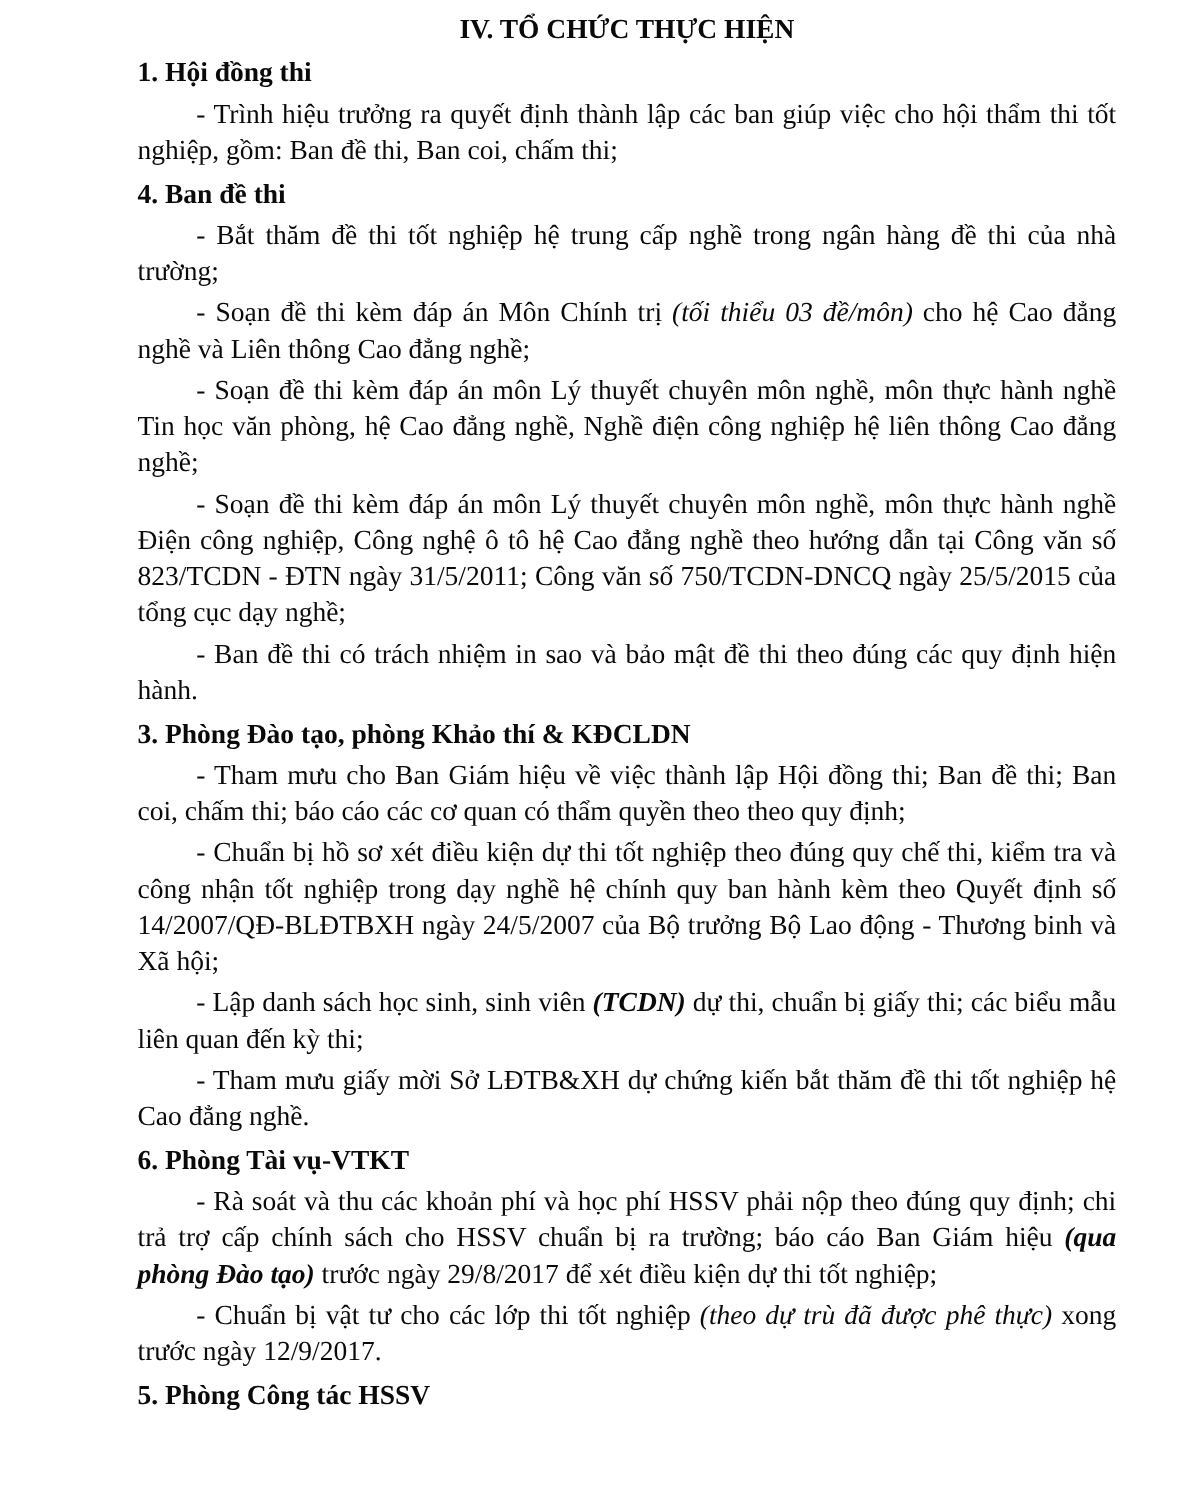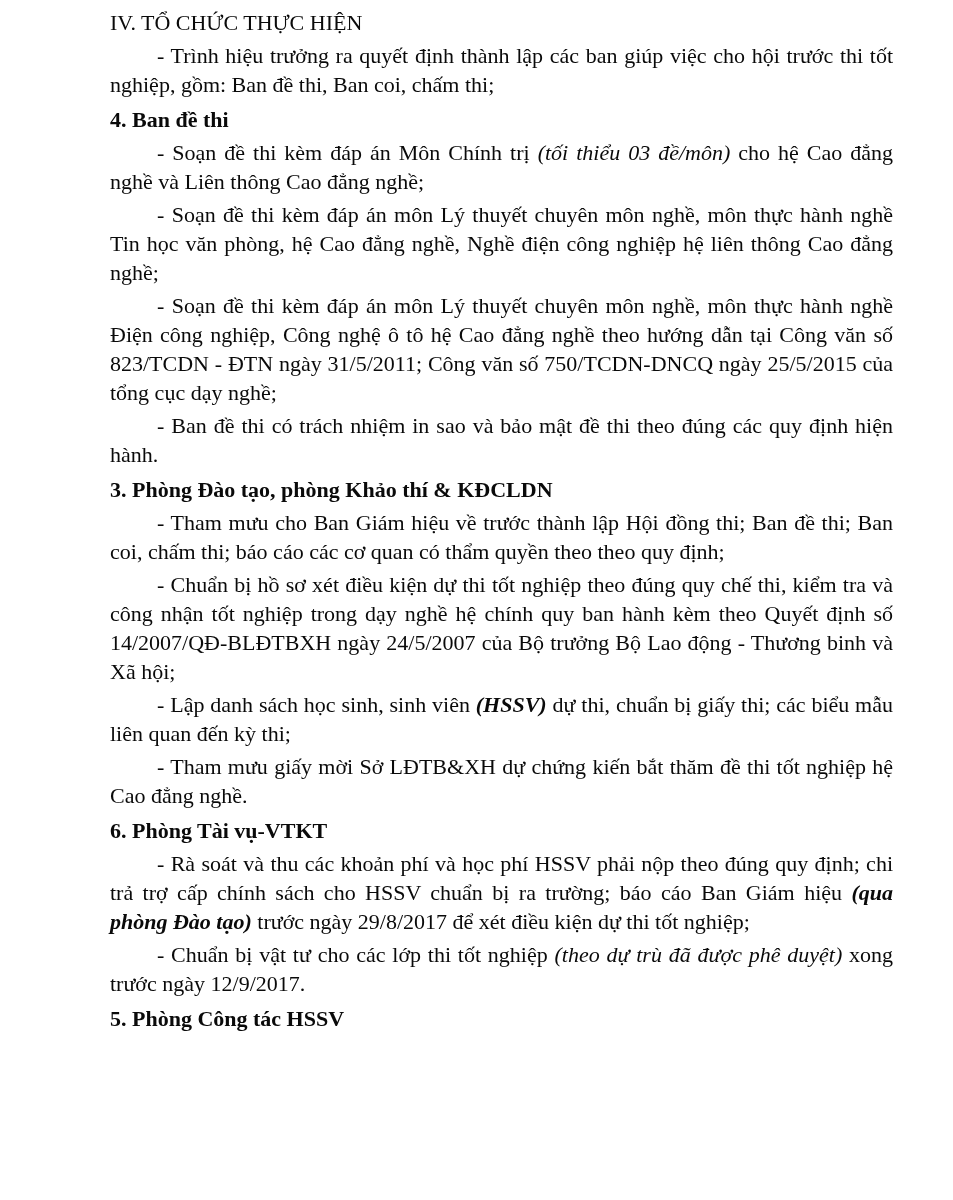--- a/index.html
+++ b/index.html
@@ -9,51 +9,53 @@
     overflow: hidden;
     background: #ffffff;
     box-sizing: border-box;
     padding: 8px 60px 0 110px;
     font-family: "Liberation Serif", "DejaVu Serif", serif;
     font-size: 22px;
     line-height: 29px;
     color: #0a0a0a;
   }
   .doc-title {
-    font-weight: normal;
+    font-weight: bold;
     margin: 0 0 3px 0;
-    text-align: left;
+    text-align: center;
   }
   .heading {
     font-weight: bold;
     margin: 6px 0 2px 0;
     text-align: left;
   }
   .para {
     margin: 4px 0 0 0;
     text-align: justify;
     text-indent: 47px;
   }
   .it { font-style: italic; }
   .bd { font-weight: bold; }
 </style>
 </head>
 <body>
 
 <div class="doc-title">IV. TỔ CHỨC THỰC HIỆN</div>
 
 <div>
-    <p class="para"><span>- Trình hiệu trưởng ra quyết định thành lập các ban giúp việc cho hội trước thi tốt nghiệp, gồm: Ban đề thi, Ban coi, chấm thi;</span></p>
+    <div class="heading">1. Hội đồng thi</div>
+    <p class="para"><span>- Trình hiệu trưởng ra quyết định thành lập các ban giúp việc cho hội thẩm thi tốt nghiệp, gồm: Ban đề thi, Ban coi, chấm thi;</span></p>
     <div class="heading">4. Ban đề thi</div>
+    <p class="para"><span>- Bắt thăm đề thi tốt nghiệp hệ trung cấp nghề trong ngân hàng đề thi của nhà trường;</span></p>
     <p class="para"><span>- Soạn đề thi kèm đáp án Môn Chính trị </span><span class="it">(tối thiểu 03 đề/môn)</span><span> cho hệ Cao đẳng nghề và Liên thông Cao đẳng nghề;</span></p>
     <p class="para"><span>- Soạn đề thi kèm đáp án môn Lý thuyết chuyên môn nghề, môn thực hành nghề Tin học văn phòng, hệ Cao đẳng nghề, Nghề điện công nghiệp hệ liên thông Cao đẳng nghề;</span></p>
     <p class="para"><span>- Soạn đề thi kèm đáp án môn Lý thuyết chuyên môn nghề, môn thực hành nghề Điện công nghiệp, Công nghệ ô tô hệ Cao đẳng nghề theo hướng dẫn tại Công văn số 823/TCDN - ĐTN ngày 31/5/2011; Công văn số 750/TCDN-DNCQ ngày 25/5/2015 của tổng cục dạy nghề;</span></p>
     <p class="para"><span>- Ban đề thi có trách nhiệm in sao và bảo mật đề thi theo đúng các quy định hiện hành.</span></p>
     <div class="heading">3. Phòng Đào tạo, phòng Khảo thí &amp; KĐCLDN</div>
-    <p class="para"><span>- Tham mưu cho Ban Giám hiệu về trước thành lập Hội đồng thi; Ban đề thi; Ban coi, chấm thi; báo cáo các cơ quan có thẩm quyền theo theo quy định;</span></p>
+    <p class="para"><span>- Tham mưu cho Ban Giám hiệu về việc thành lập Hội đồng thi; Ban đề thi; Ban coi, chấm thi; báo cáo các cơ quan có thẩm quyền theo theo quy định;</span></p>
     <p class="para"><span>- Chuẩn bị hồ sơ xét điều kiện dự thi tốt nghiệp theo đúng quy chế thi, kiểm tra và công nhận tốt nghiệp trong dạy nghề hệ chính quy ban hành kèm theo Quyết định số 14/2007/QĐ-BLĐTBXH ngày 24/5/2007 của Bộ trưởng Bộ Lao động - Thương binh và Xã hội;</span></p>
-    <p class="para"><span>- Lập danh sách học sinh, sinh viên </span><span class="it bd">(HSSV)</span><span> dự thi, chuẩn bị giấy thi; các biểu mẫu liên quan đến kỳ thi;</span></p>
+    <p class="para"><span>- Lập danh sách học sinh, sinh viên </span><span class="it bd">(TCDN)</span><span> dự thi, chuẩn bị giấy thi; các biểu mẫu liên quan đến kỳ thi;</span></p>
     <p class="para"><span>- Tham mưu giấy mời Sở LĐTB&amp;XH dự chứng kiến bắt thăm đề thi tốt nghiệp hệ Cao đẳng nghề.</span></p>
     <div class="heading">6. Phòng Tài vụ-VTKT</div>
     <p class="para"><span>- Rà soát và thu các khoản phí và học phí HSSV phải nộp theo đúng quy định; chi trả trợ cấp chính sách cho HSSV chuẩn bị ra trường; báo cáo Ban Giám hiệu </span><span class="it bd">(qua phòng Đào tạo)</span><span> trước ngày 29/8/2017 để xét điều kiện dự thi tốt nghiệp;</span></p>
-    <p class="para"><span>- Chuẩn bị vật tư cho các lớp thi tốt nghiệp </span><span class="it">(theo dự trù đã được phê duyệt)</span><span> xong trước ngày 12/9/2017.</span></p>
+    <p class="para"><span>- Chuẩn bị vật tư cho các lớp thi tốt nghiệp </span><span class="it">(theo dự trù đã được phê thực)</span><span> xong trước ngày 12/9/2017.</span></p>
     <div class="heading">5. Phòng Công tác HSSV</div>
   </div>
 
 </body></html>

